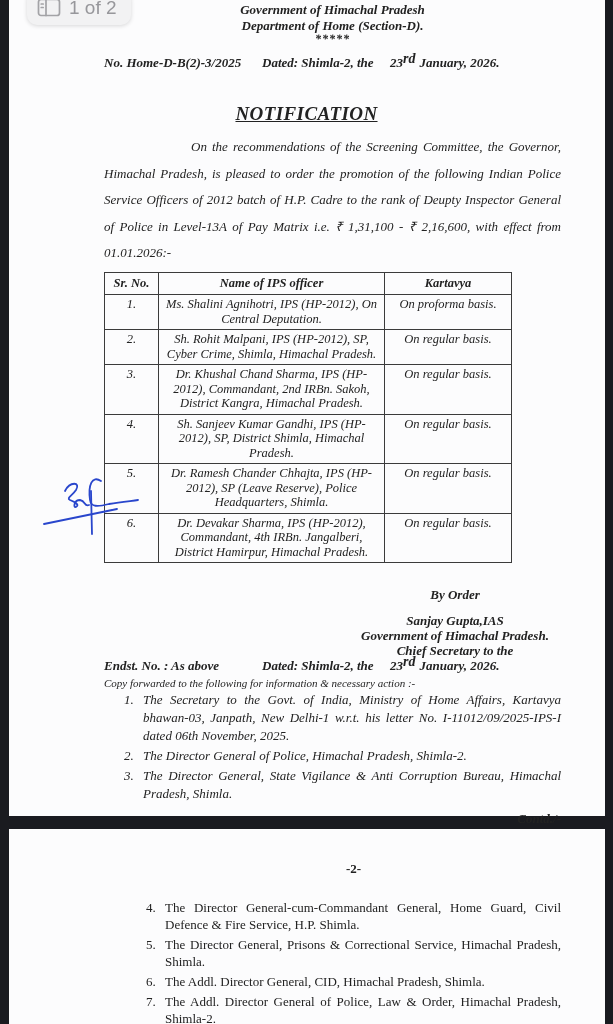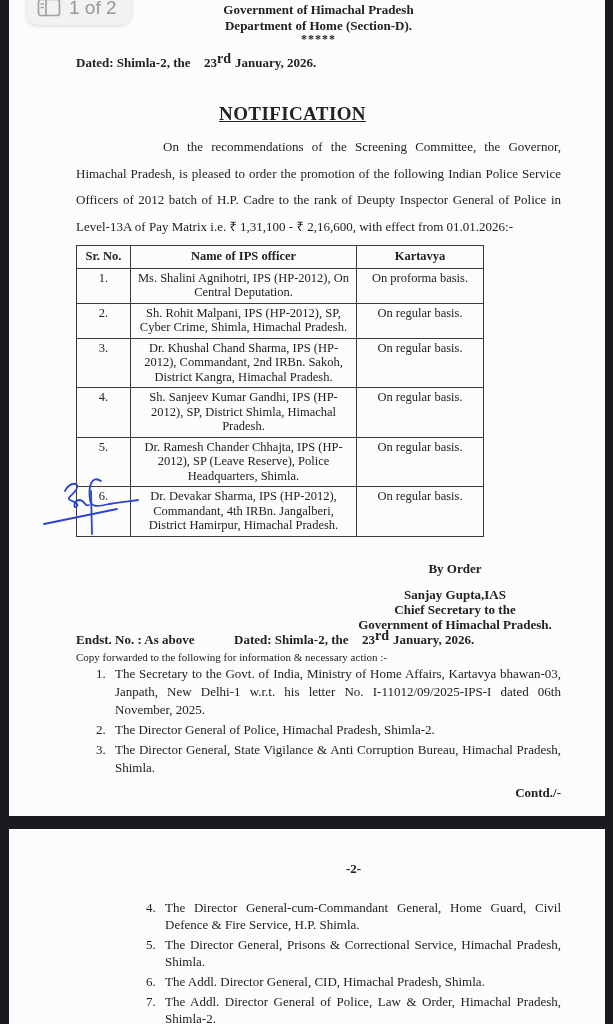--- a/index.html
+++ b/index.html
@@ -4,21 +4,21 @@
 <style>
   html,body { margin:0; padding:0; }
   body { width:613px; height:1024px; overflow:hidden; background:#1a1b20;
          font-family:"Liberation Serif", serif; }
   .stage { position:relative; width:613px; height:1024px; overflow:hidden; background:#1a1b20; }
 
   .page { position:absolute; left:9px; width:596px; background:#fcfcfd; color:#222; }
   .page1 { top:0; height:816px; }
   .page2 { top:829px; height:400px; }
 
-  .content { padding:2px 44px 0 67px; }
+  .content { padding:2px 44px 0 95px;font-style:italic; }
 
   
   .doc-header { text-align:center; font-weight:bold; font-size:13px; line-height:16px; }
   .stars { font-size:12px; line-height:10px; letter-spacing:1px; }
 
   
   .tabline { display:flex; font-weight:bold; font-size:13px; white-space:nowrap; }
   .tl-col1 { width:158px; }
   .tl-col2 { width:128px; }
   .sup { font-size:14px; position:relative; top:-4px; }
@@ -79,20 +79,21 @@
   <div class="page page1">
     <div class="content">
 
       <div class="doc-header">
         <div>Government of Himachal Pradesh</div>
         <div>Department of Home (Section-D).</div>
         <div class="stars">*****</div>
       </div>
 
       <div class="tabline ref-line">
+        <span class="tl-col1">No. Home-D-B(2)-3/2025</span>
         <span class="tl-col2">Dated: Shimla-2, the</span>
         <span><span>23</span><span class="sup">rd</span><span class="date-rest">January, 2026.</span></span>
       </div>
 
       <div class="notif-title"><span>NOTIFICATION</span></div>
 
       <p class="body-para">On the recommendations of the Screening Committee, the Governor, Himachal Pradesh, is pleased to order the promotion of the following Indian Police Service Officers of 2012 batch of H.P. Cadre to the rank of Deupty Inspector General of Police in Level-13A of Pay Matrix i.e. ₹ 1,31,100 - ₹ 2,16,600, with effect from 01.01.2026:-</p>
 
       <table class="ips">
         <colgroup>
@@ -138,22 +139,22 @@
             <td class="nm">Dr. Devakar Sharma, IPS (HP-2012), Commandant, 4th IRBn. Jangalberi, District Hamirpur, Himachal Pradesh.</td>
             <td>On regular basis.</td>
           </tr>
         </tbody>
       </table>
 
       <div class="byorder">
         <div>By Order</div>
         <div class="gap"></div>
         <div>Sanjay Gupta,IAS</div>
+        <div>Government of Himachal Pradesh.</div>
         <div>Chief Secretary to the</div>
-        <div>Government of Himachal Pradesh.</div>
       </div>
 
       <div class="tabline">
         <span class="tl-col1">Endst. No. : As above</span>
         <span class="tl-col2">Dated: Shimla-2, the</span>
         <span><span>23</span><span class="sup">rd</span><span class="date-rest">January, 2026.</span></span>
       </div>
 
       <div class="copy-line">Copy forwarded to the following for information &amp; necessary action :-</div>
 

